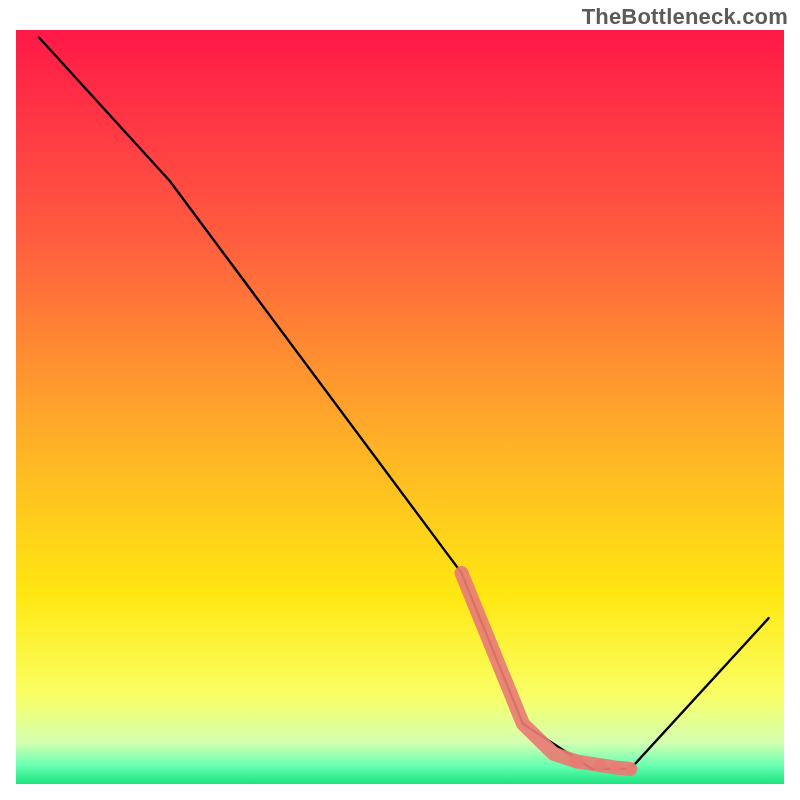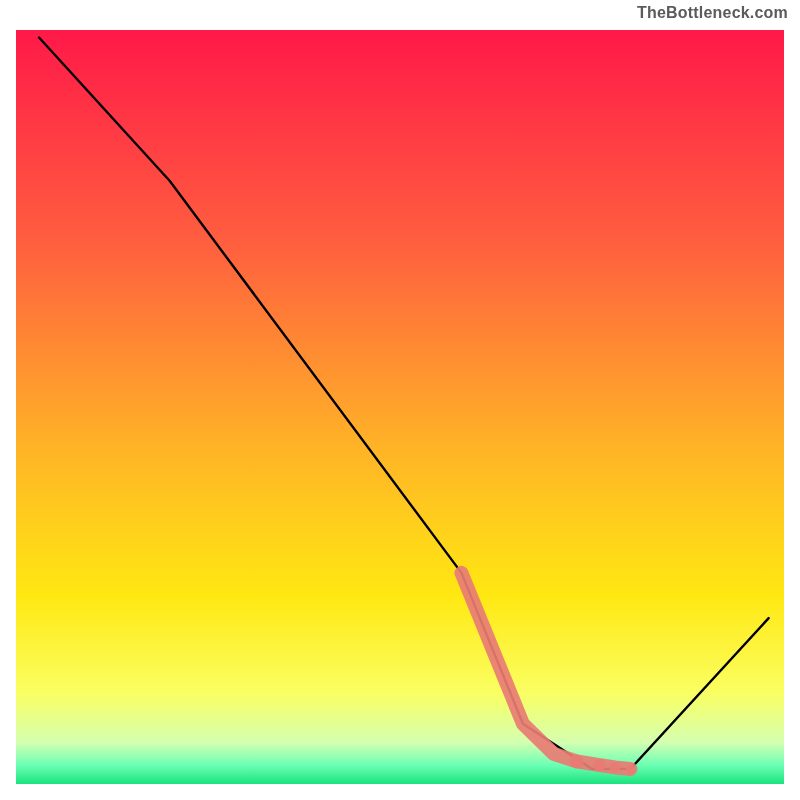--- a/index.html
+++ b/index.html
@@ -13,21 +13,21 @@
   }
   .chart-container {
     position: relative;
     width: 800px;
     height: 800px;
   }
   .watermark {
     position: absolute;
     top: 4px;
     right: 12px;
-    font-size: 16px;
+    font-size: 22px;
     font-weight: 600;
     color: #5b5b5b;
     letter-spacing: 0.2px;
     z-index: 5;
     user-select: none;
   }
   svg.plot {
     position: absolute;
     left: 0;
     top: 0;

